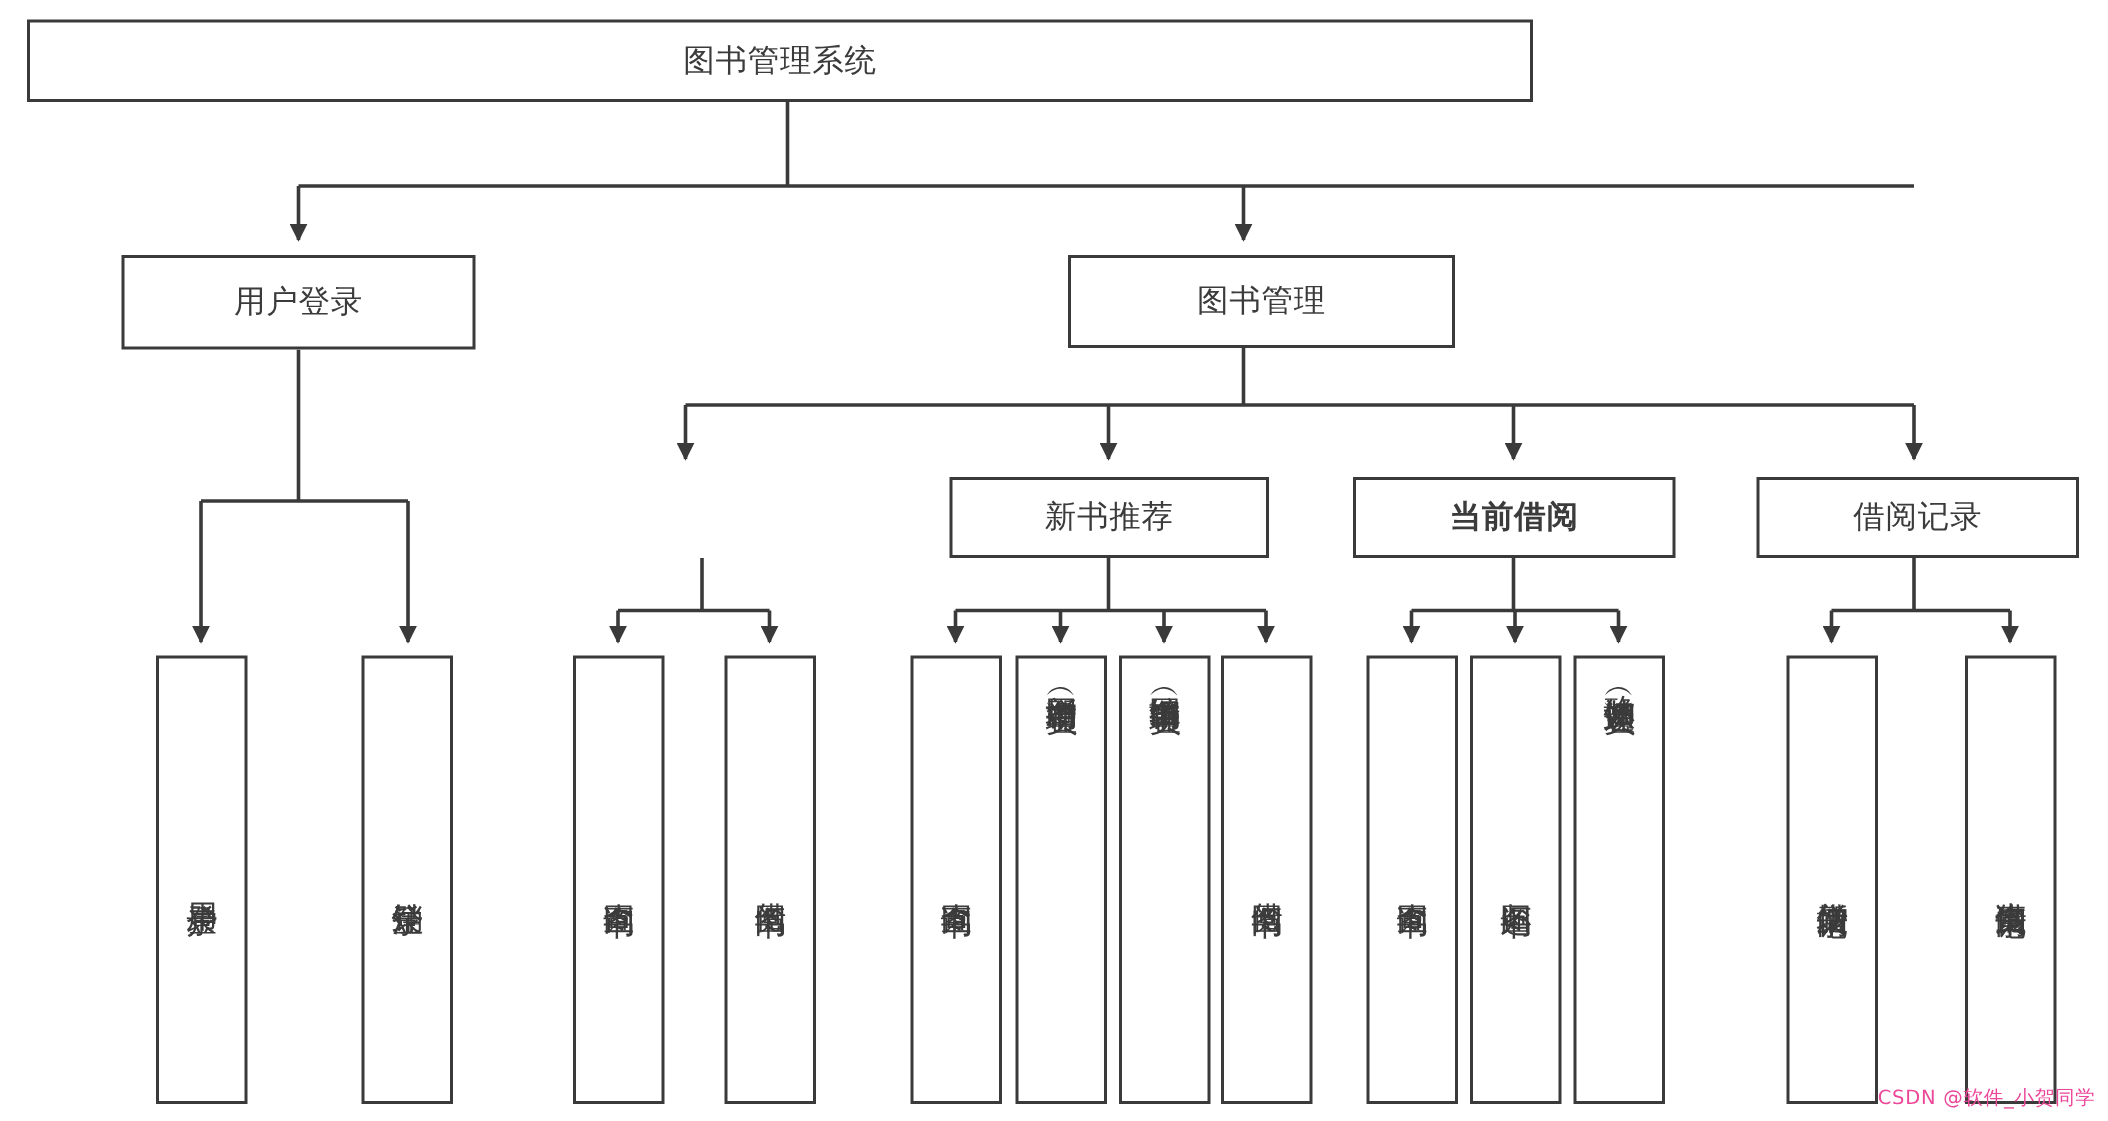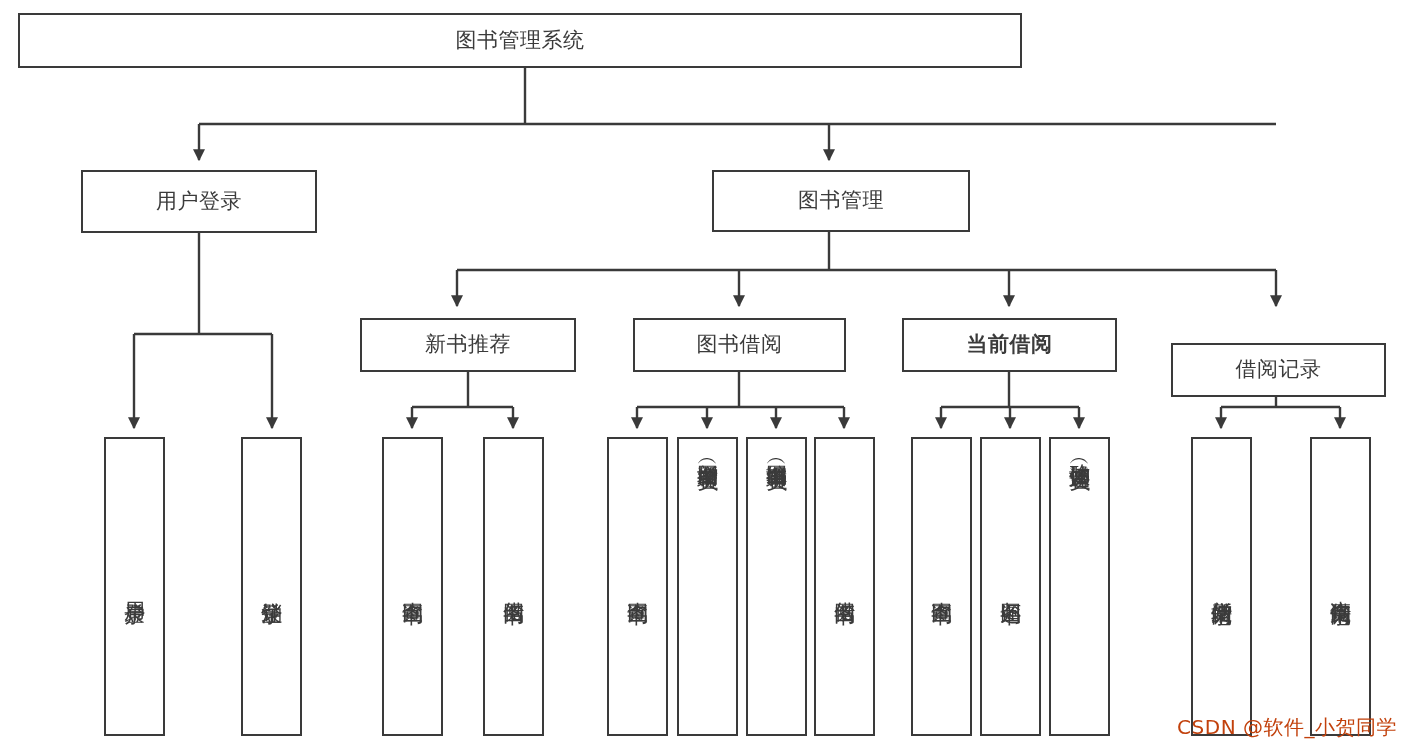--- a/index.html
+++ b/index.html
@@ -61,22 +61,22 @@
     white-space: nowrap;
   }
   .node.leaf.centered {
     align-items: center;
     padding-top: 0;
   }
   .watermark {
     position: absolute;
     right: 8px;
     bottom: 6px;
-    font-size: 20px;
-    color: #c2410c;
+    font-size: 13px;
+    color: #ec4899;
     white-space: nowrap;
     letter-spacing: 0.5px;
   }
 </style>
 </head>
 <body>
 
 <div id="canvas">
 
   <svg class="wires" viewBox="0 0 1405 747" xmlns="http://www.w3.org/2000/svg">
@@ -134,33 +134,30 @@
   </div>
 
   <div class="node" style="left:81px; top:170px; width:236px; height:63px;">
     <span class="label-h">用户登录</span>
   </div>
 
   <div class="node" style="left:712px; top:170px; width:258px; height:62px;">
     <span class="label-h">图书管理</span>
   </div>
 
-  <div class="node" style="left:360px; top:318px; width:216px; height:54px;">
+
+  <div class="node" style="left:633px; top:318px; width:213px; height:54px;">
     <span class="label-h">新书推荐</span>
-  </div>
-
-  <div class="node" style="left:633px; top:318px; width:213px; height:54px;">
-    <span class="label-h">图书借阅</span>
   </div>
 
   <div class="node" style="left:902px; top:318px; width:215px; height:54px;font-weight:bold;">
     <span class="label-h">当前借阅</span>
   </div>
 
-  <div class="node" style="left:1171px; top:318px; width:215px; height:54px;margin-top:25px;">
+  <div class="node" style="left:1171px; top:318px; width:215px; height:54px;">
     <span class="label-h">借阅记录</span>
   </div>
 
   <div class="node leaf centered" style="left:104px; top:437px; width:61px; height:299px;">
     <span class="label-v">用户登录</span>
   </div>
 
   <div class="node leaf centered" style="left:241px; top:437px; width:61px; height:299px;">
     <span class="label-v">注销登录</span>
   </div>

